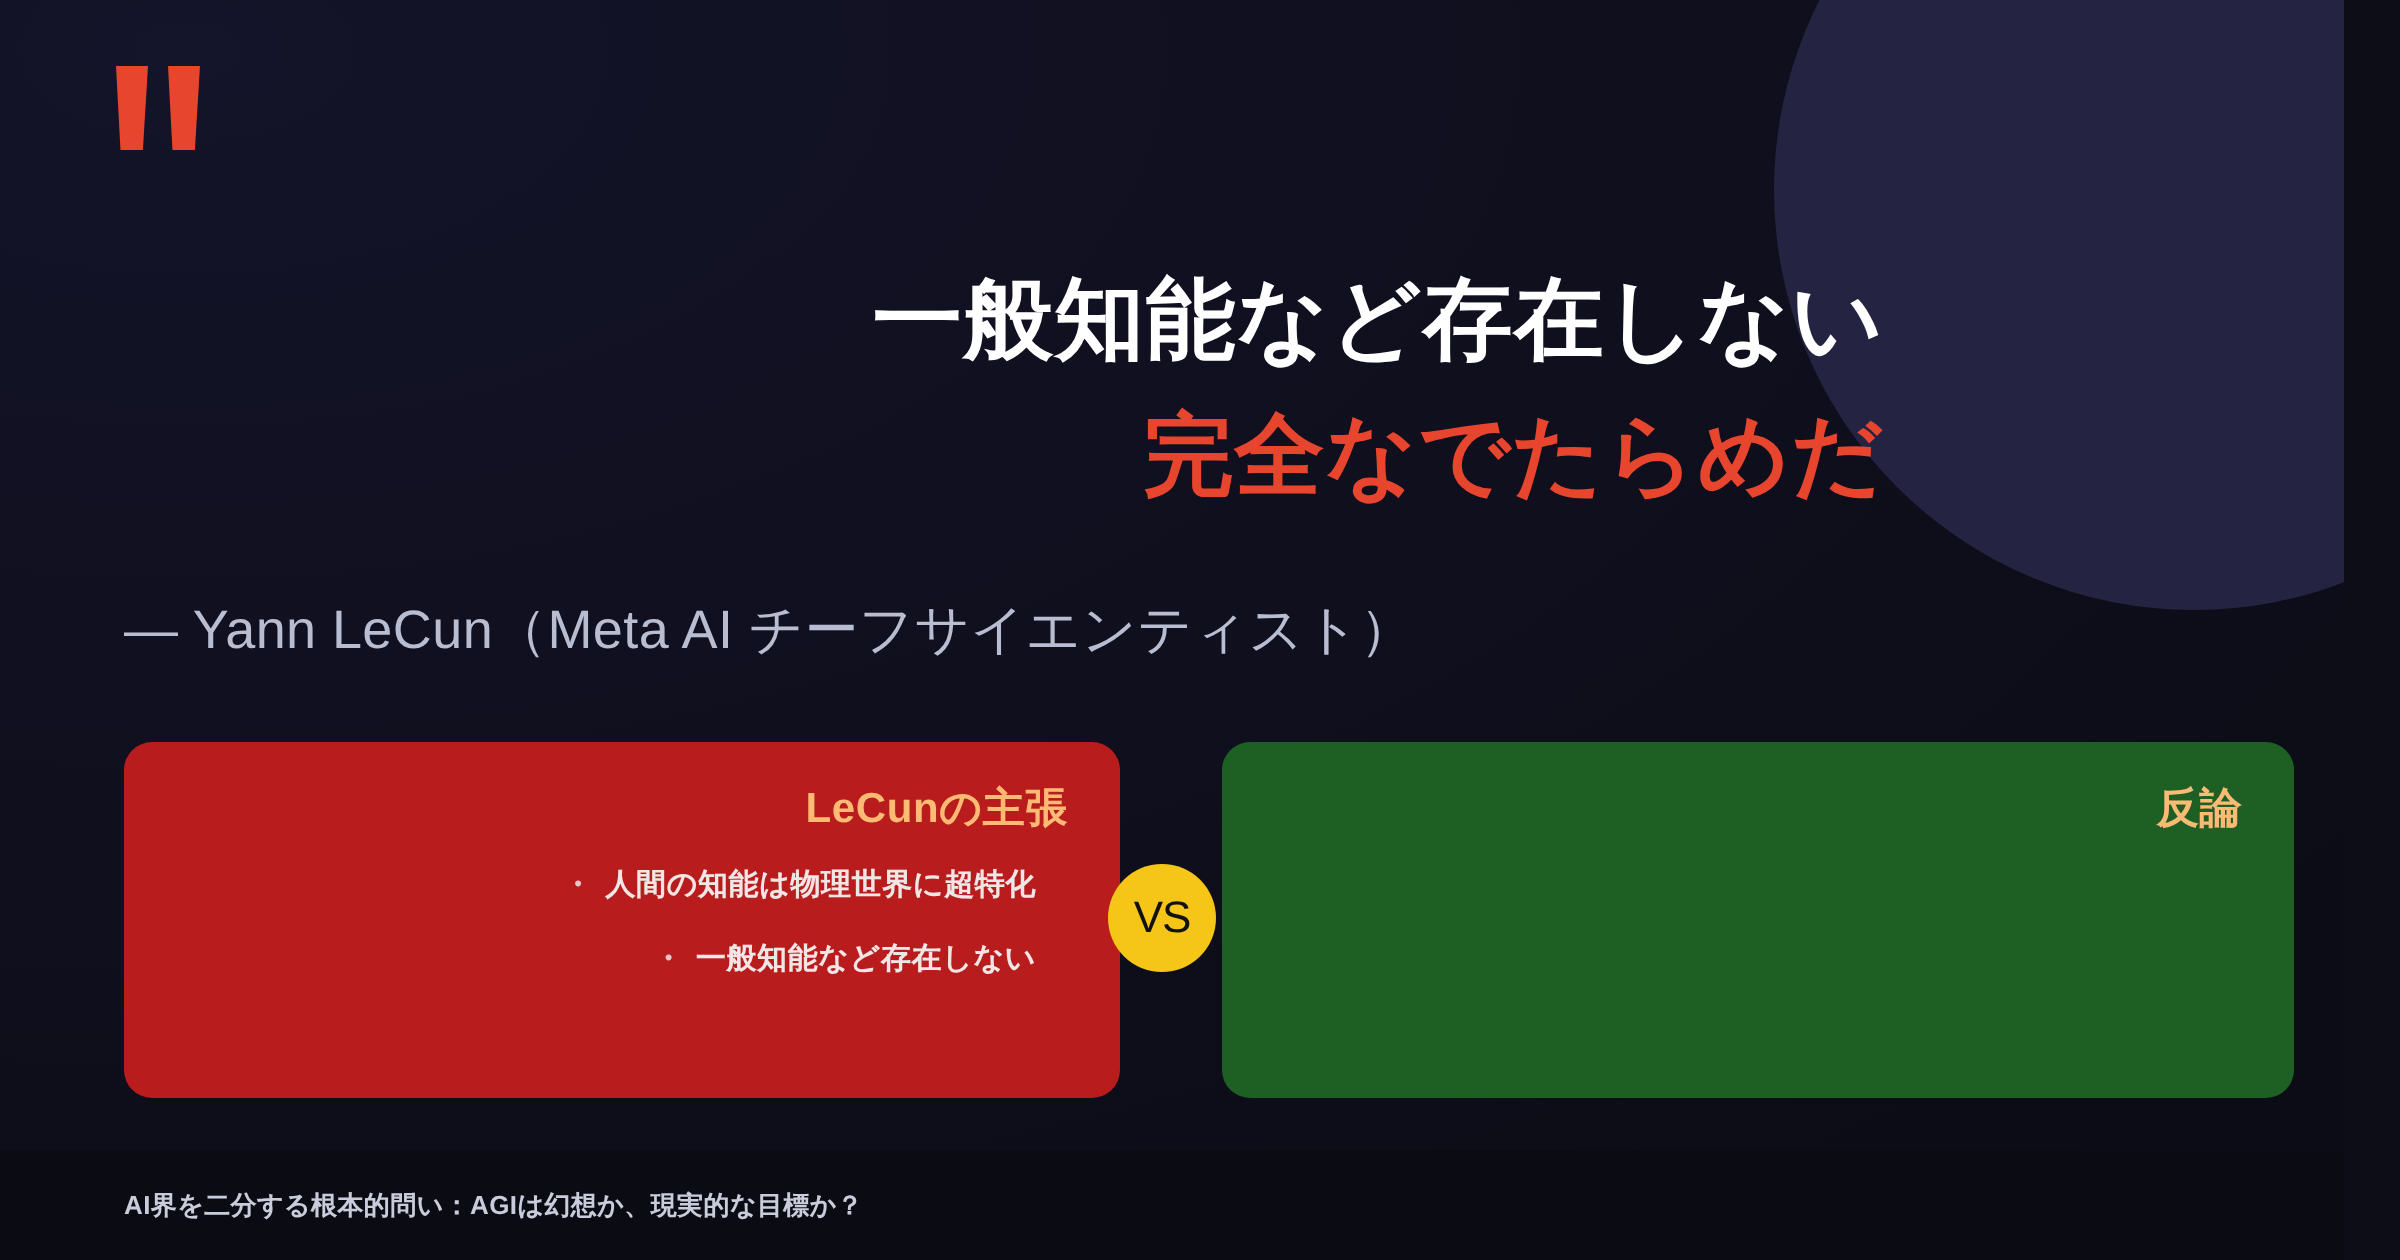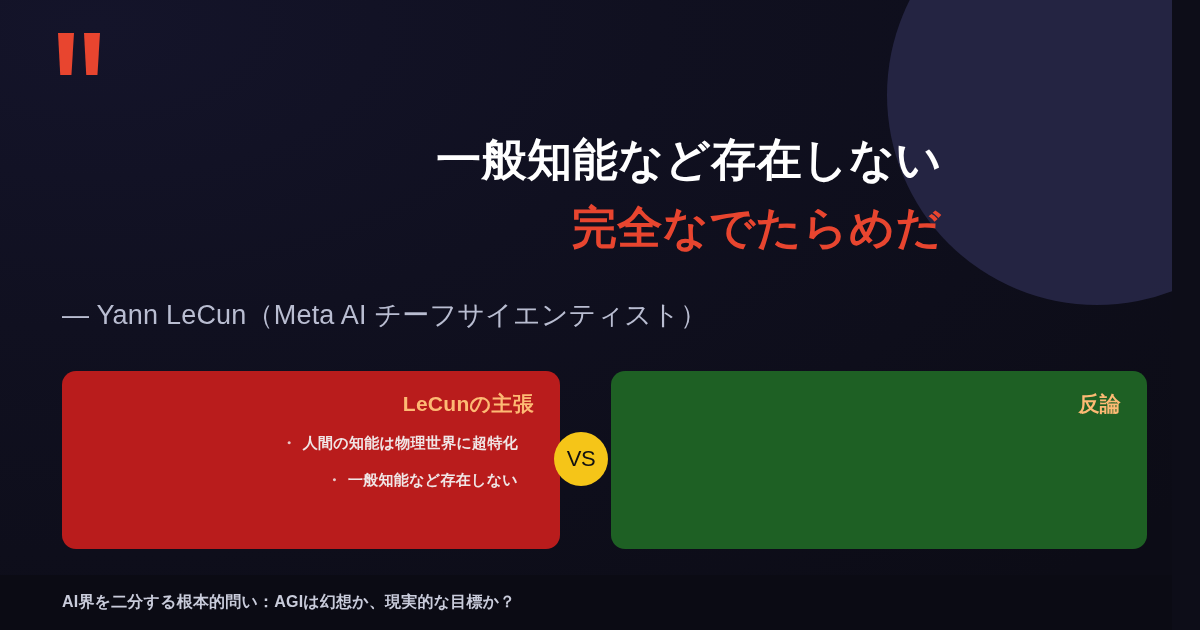--- a/index.html
+++ b/index.html
@@ -162,21 +162,21 @@
     left: 0;
     bottom: 0;
     width: 1200px;
     height: 55px;
     background: #0b0b14;
     display: flex;
     align-items: center;
   }
   .footer-text {
     margin-left: 62px;
-    font-size: 16px;
+    font-size: 13px;
     font-weight: 700;
     color: #c9ccdb;
     letter-spacing: .2px;
   }
 </style>
 </head>
 <body>
 
 <div class="stage">
 

